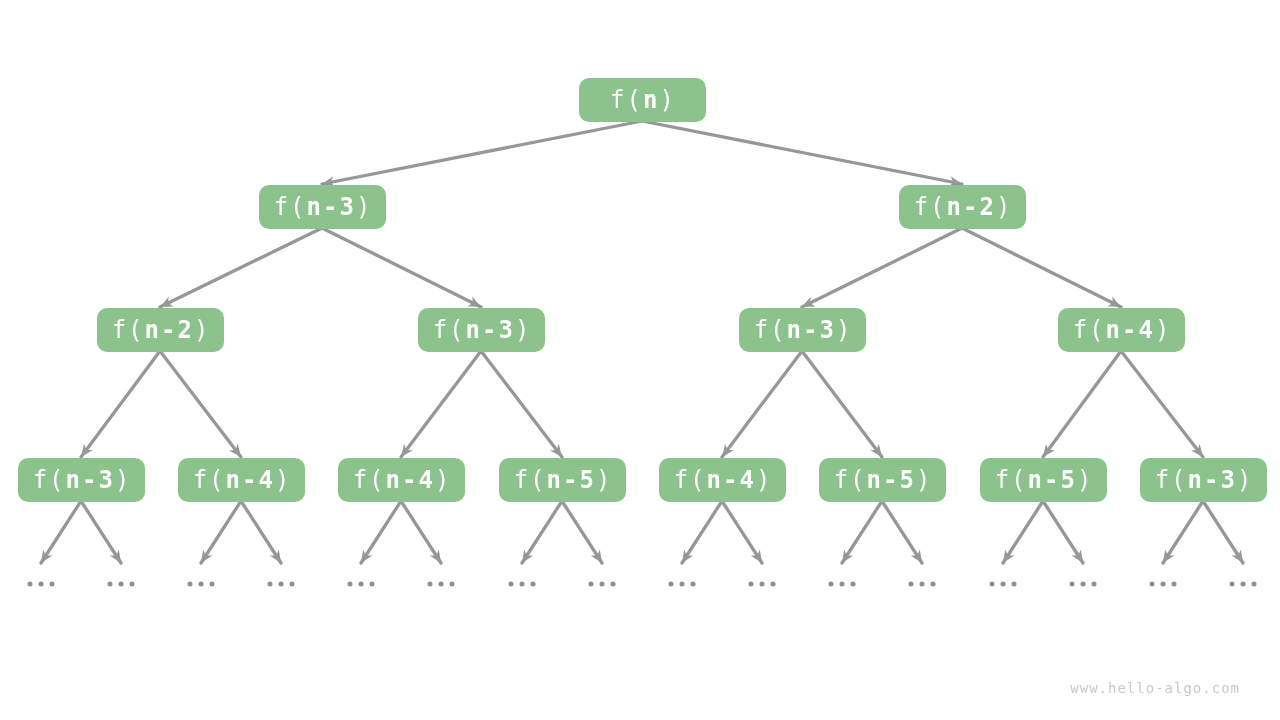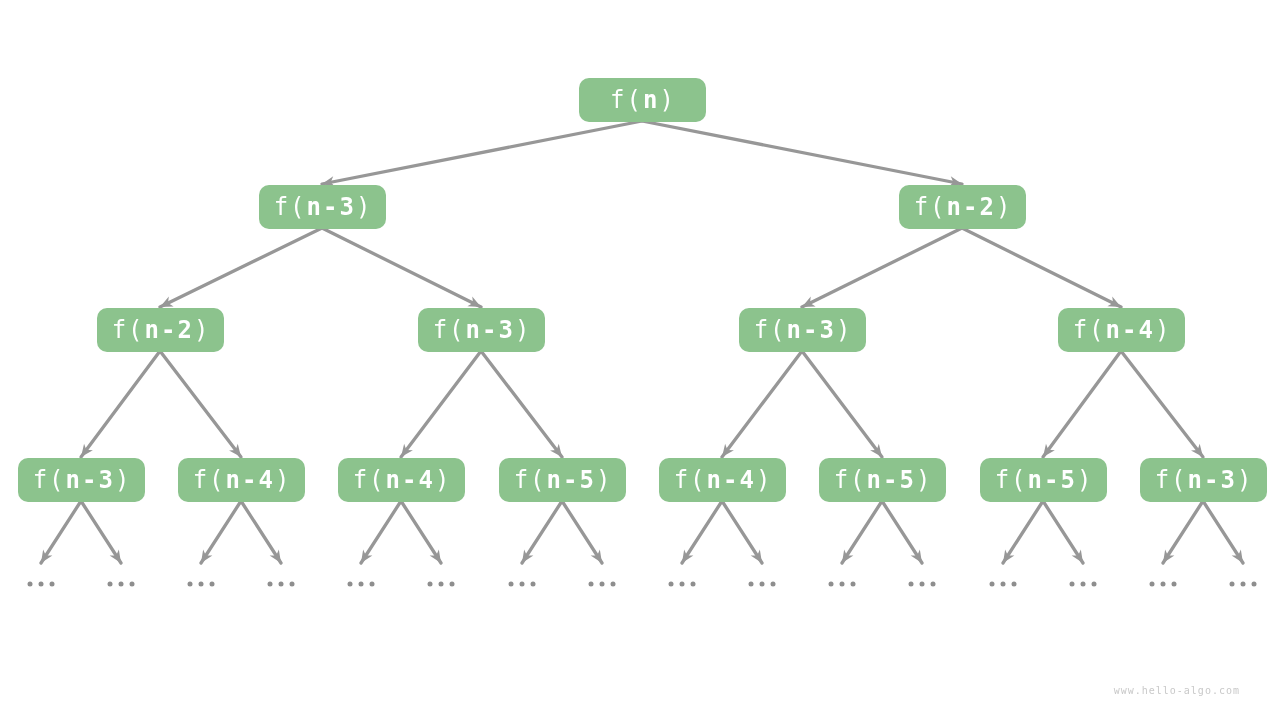--- a/index.html
+++ b/index.html
@@ -31,21 +31,21 @@
     display:flex;gap:6px;align-items:center;
     transform:translate(-50%,-50%);
   }
   .dot{
     width:5px;height:5px;border-radius:50%;
     background:var(--ellipsis,#8e8e8e);
   }
   .watermark{
     position:absolute;
     right:40px;bottom:24px;
-    font-size:10px;
+    font-size:14px;
     letter-spacing:1px;
     color:var(--watermark,#c9c9c9);
   }
 </style>
 </head>
 <body>
 
 <div class="canvas" style="--node-fill: #8cc38d; --node-text: #ffffff; --ellipsis: #8e8e8e; --watermark: #c9c9c9;">
   <svg id="edge-layer" class="edge-layer" viewBox="0 0 1280 720" width="1280" height="720">
       <defs>

